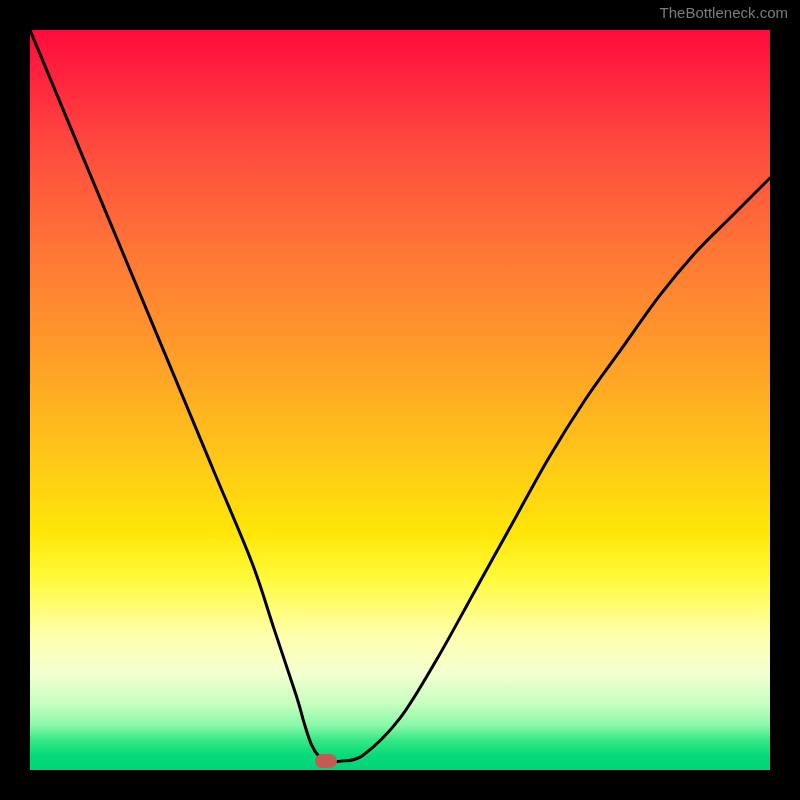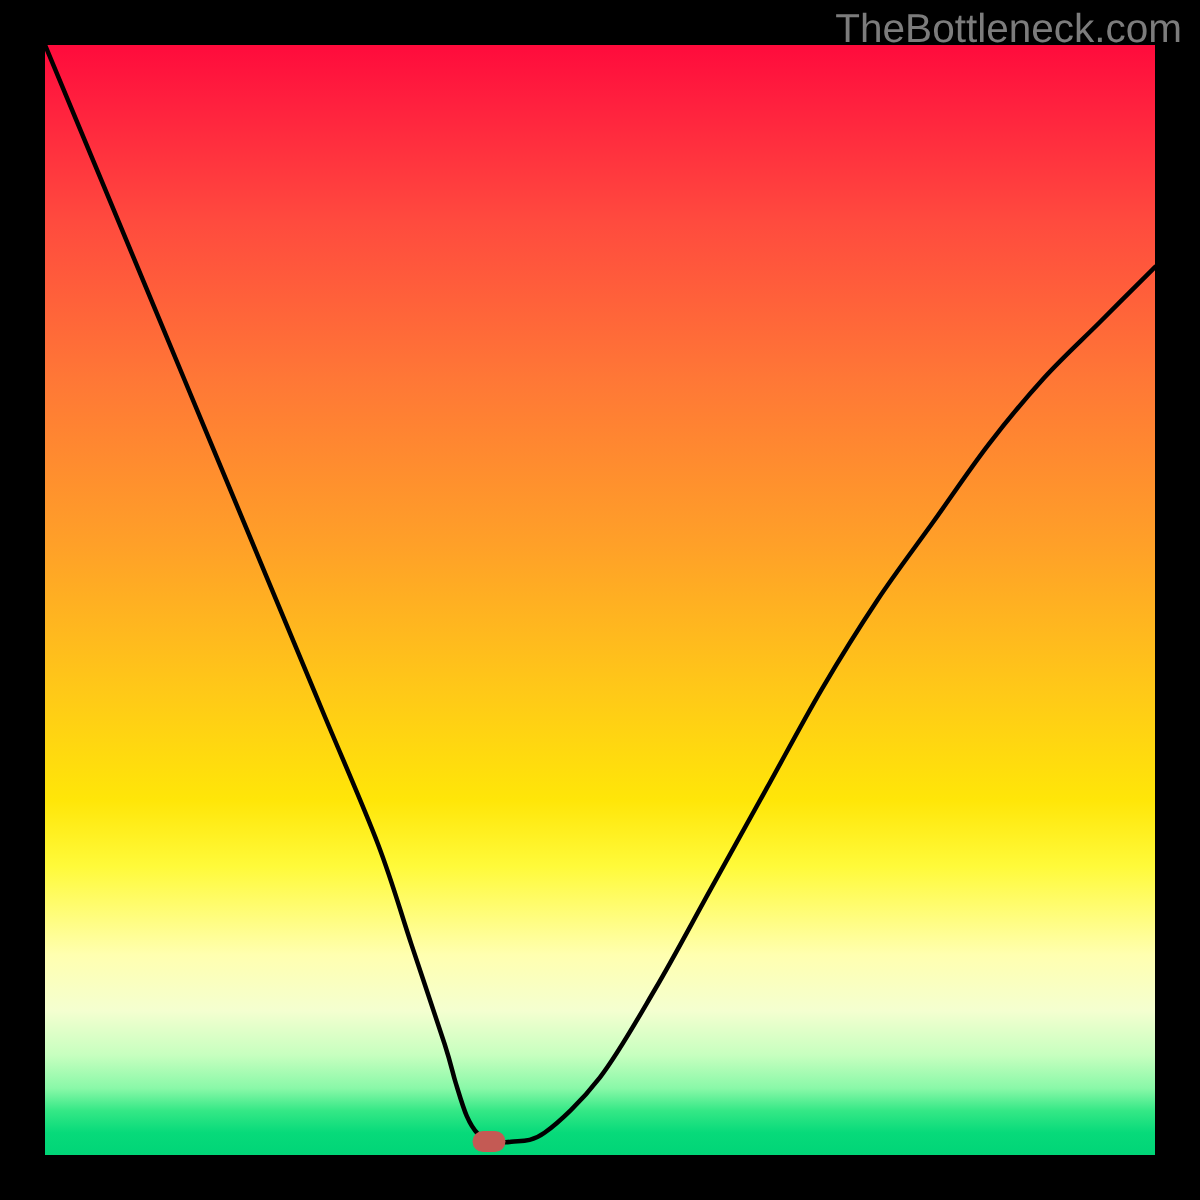--- a/index.html
+++ b/index.html
@@ -9,21 +9,21 @@
     height: 800px;
     background: #000000;
     overflow: hidden;
   }
   .watermark {
     position: absolute;
     top: 4px;
     right: 12px;
     color: #7c7c7c;
     font-family: Arial, sans-serif;
-    font-size: 27px;
+    font-size: 15px;
     font-weight: 500;
     z-index: 10;
     text-align: right;
   }
   .plot-area {
     position: absolute;
     left: 30px;
     top: 30px;
     width: 740px;
     height: 740px;

